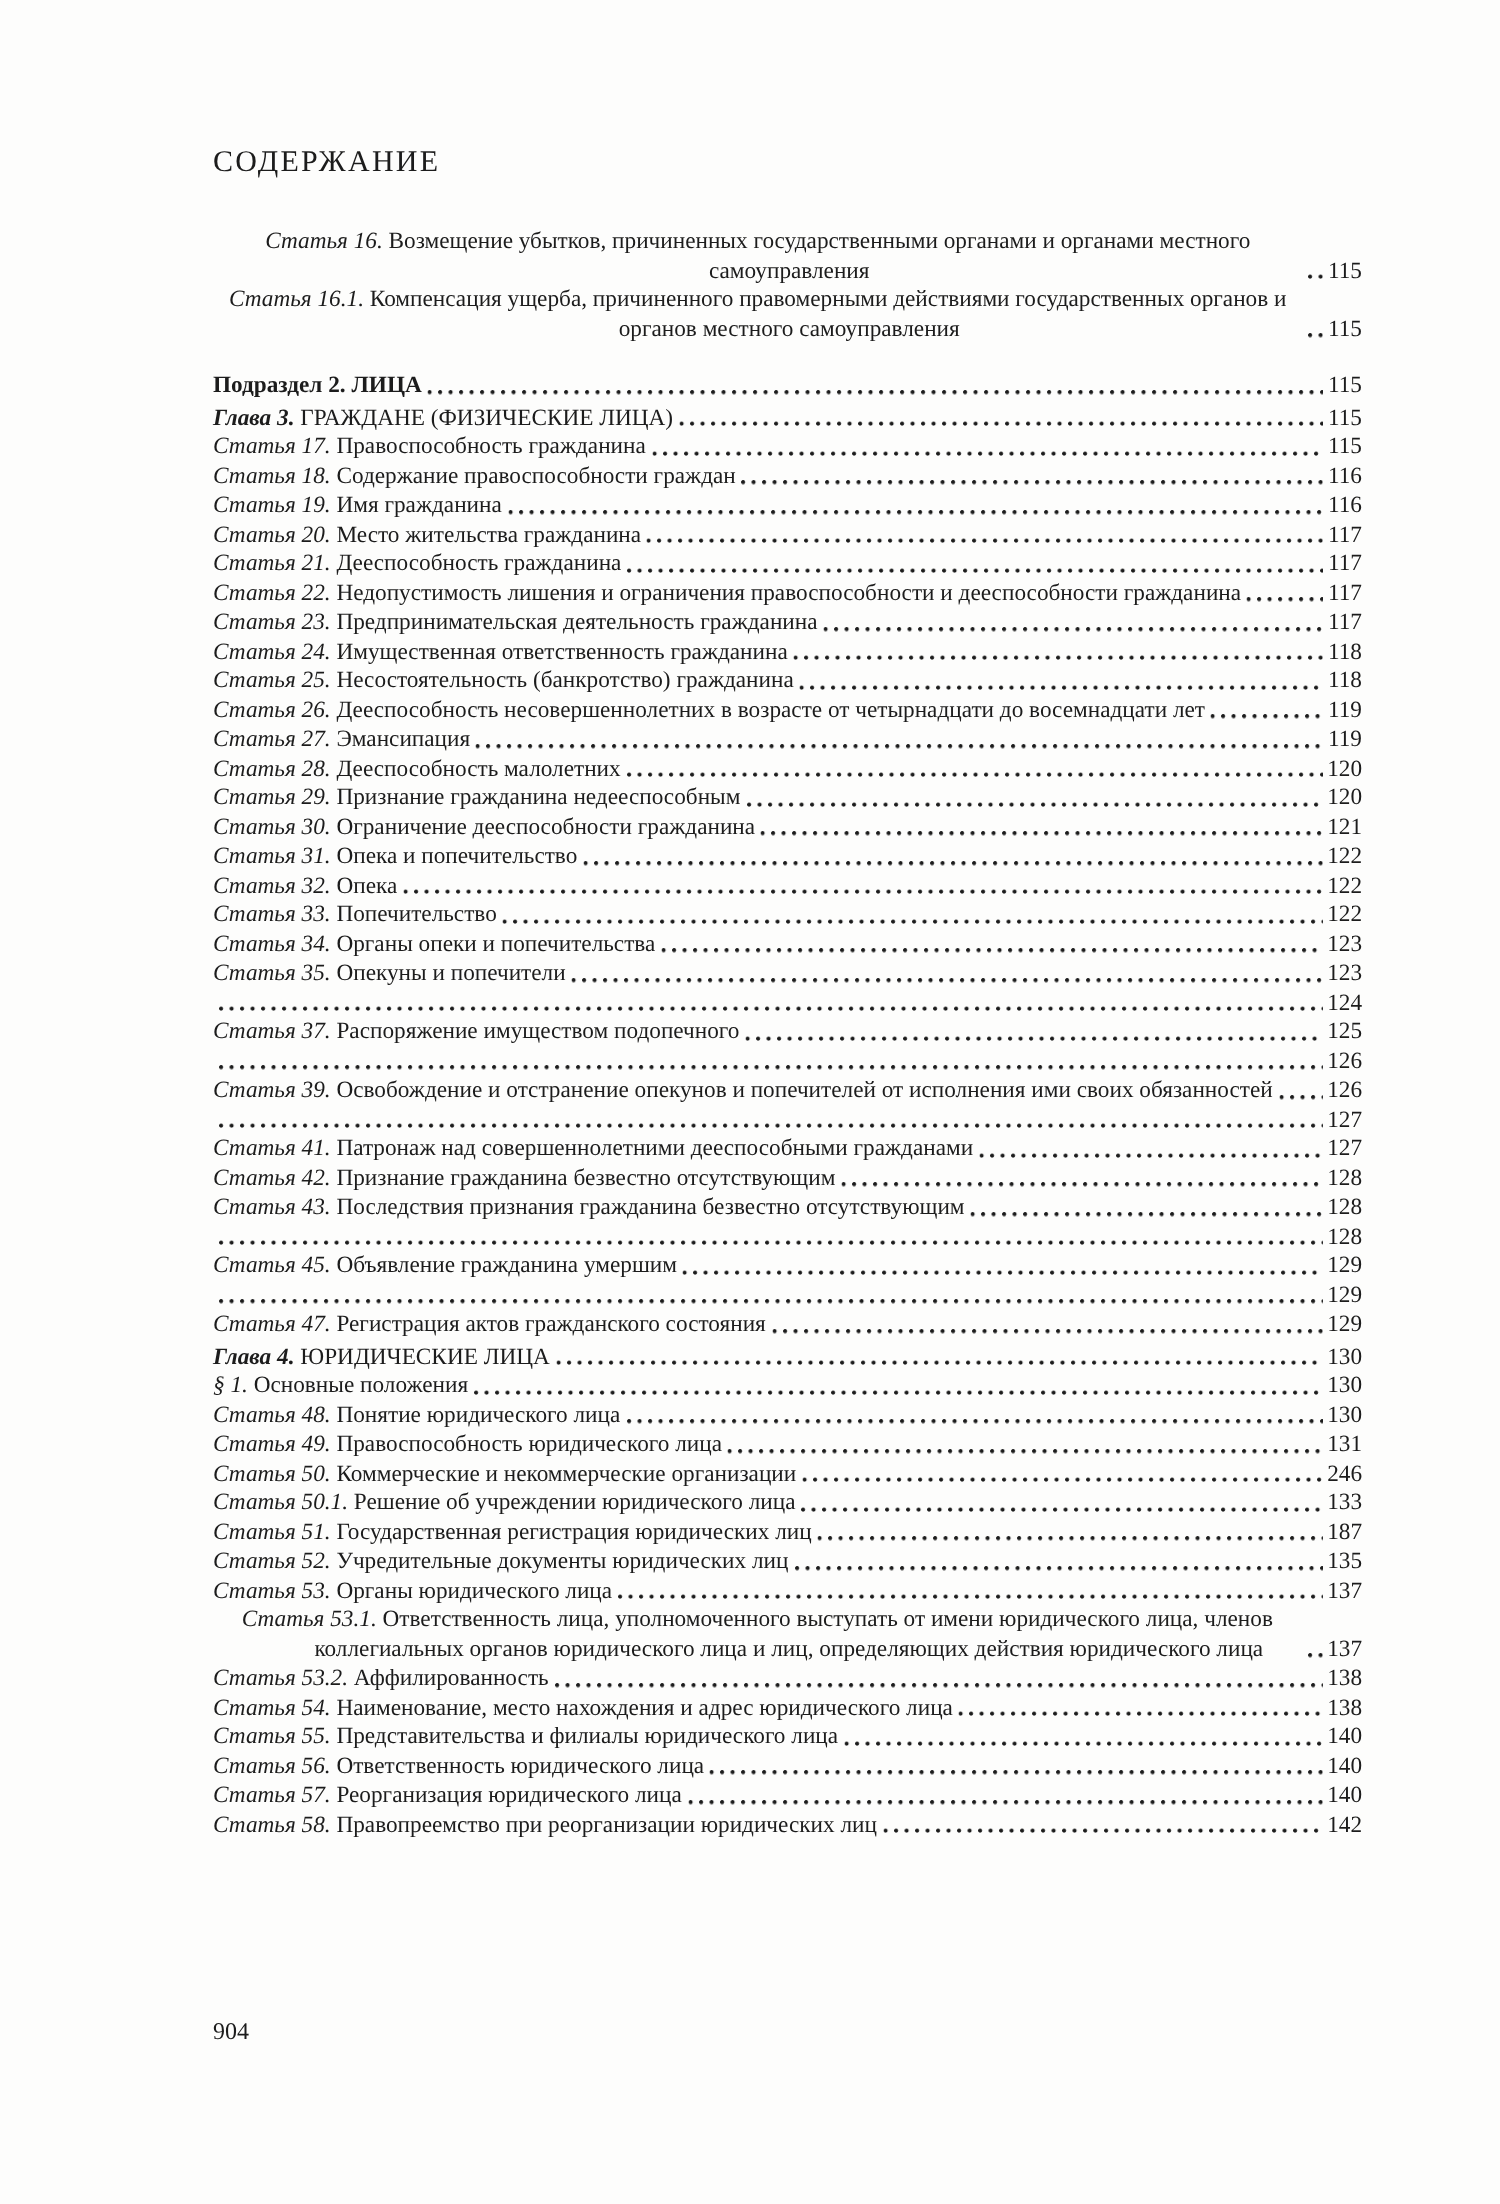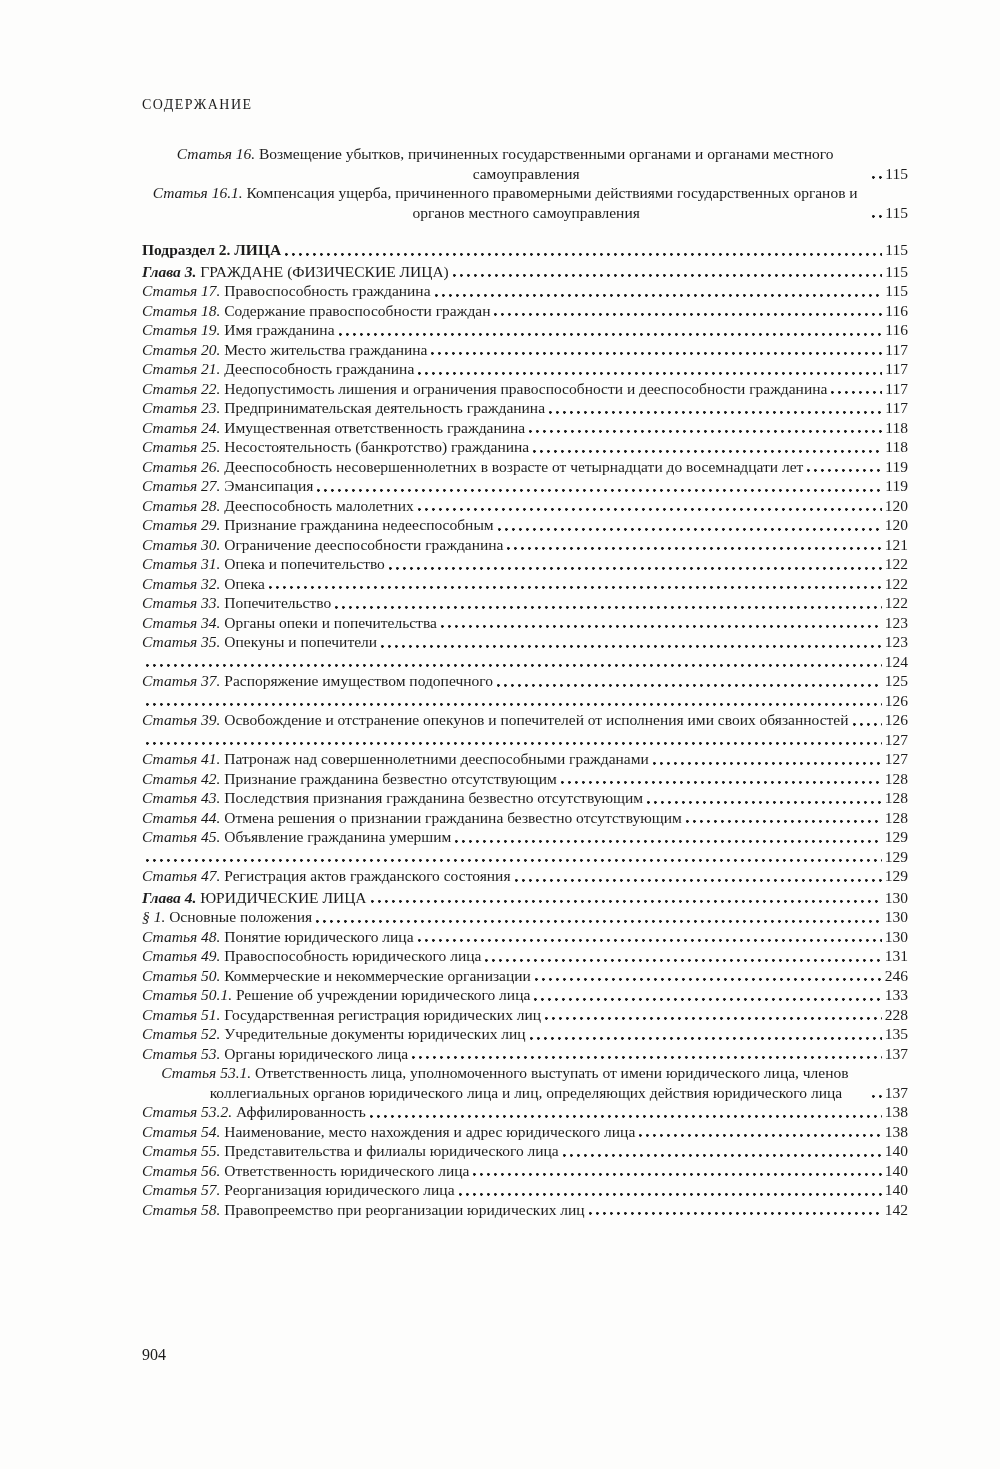--- a/index.html
+++ b/index.html
@@ -12,21 +12,21 @@
     width: 1000px;
     height: 1469px;
     box-sizing: border-box;
     background: #fdfdfc;
     color: #1c1c1c;
     font-family: "Liberation Serif", "DejaVu Serif", serif;
     overflow: hidden;
     padding: 97px 92px 0 142px;
   }
   .header {
-    font-size: 14px;
+    font-size: 20px;
     letter-spacing: 1.5px;
     margin-bottom: 31px;
   }
   .toc {
     font-size: 15.5px;
     line-height: 19.5px;
   }
   .entry {
     display: flex;
     align-items: flex-end;
@@ -317,23 +317,20 @@
 
   <div class="entry type-article">
     <span class="text">
       <span class="label">Статья 43. </span><span class="title">Последствия признания гражданина безвестно отсутствующим</span>
     </span>
     <span class="leader"></span>
     <span class="page-num">128</span>
   </div>
 
   <div class="entry type-article">
-    <span class="text">
-      <span class="label">Статья 44. </span><span class="title">Отмена решения о признании гражданина безвестно отсутствующим</span>
-    </span>
     <span class="leader"></span>
     <span class="page-num">128</span>
   </div>
 
   <div class="entry type-article">
     <span class="text">
       <span class="label">Статья 45. </span><span class="title">Объявление гражданина умершим</span>
     </span>
     <span class="leader"></span>
     <span class="page-num">129</span>
@@ -398,21 +395,21 @@
     </span>
     <span class="leader"></span>
     <span class="page-num">133</span>
   </div>
 
   <div class="entry type-article">
     <span class="text">
       <span class="label">Статья 51. </span><span class="title">Государственная регистрация юридических лиц</span>
     </span>
     <span class="leader"></span>
-    <span class="page-num">228</span>
+    <span class="page-num">187</span>
   </div>
 
   <div class="entry type-article">
     <span class="text">
       <span class="label">Статья 52. </span><span class="title">Учредительные документы юридических лиц</span>
     </span>
     <span class="leader"></span>
     <span class="page-num">135</span>
   </div>
 

